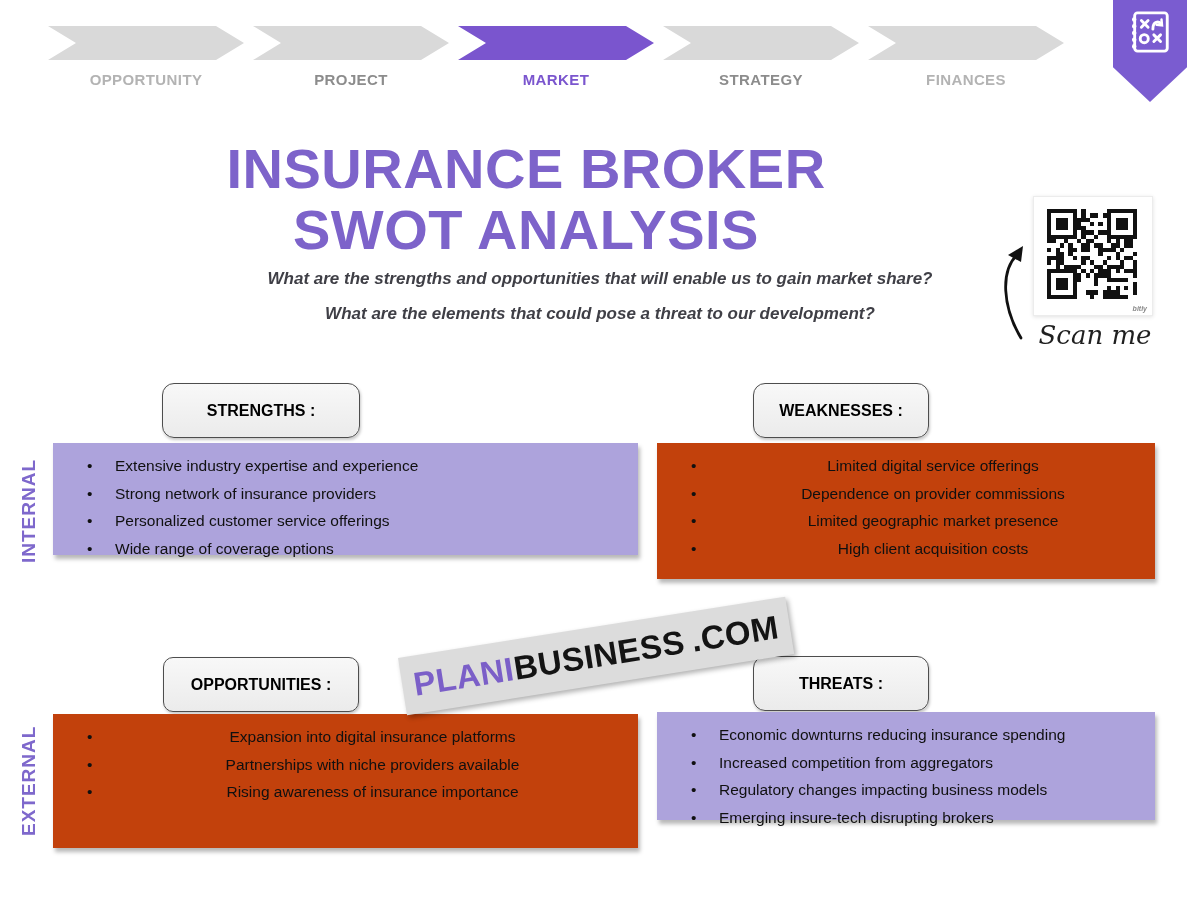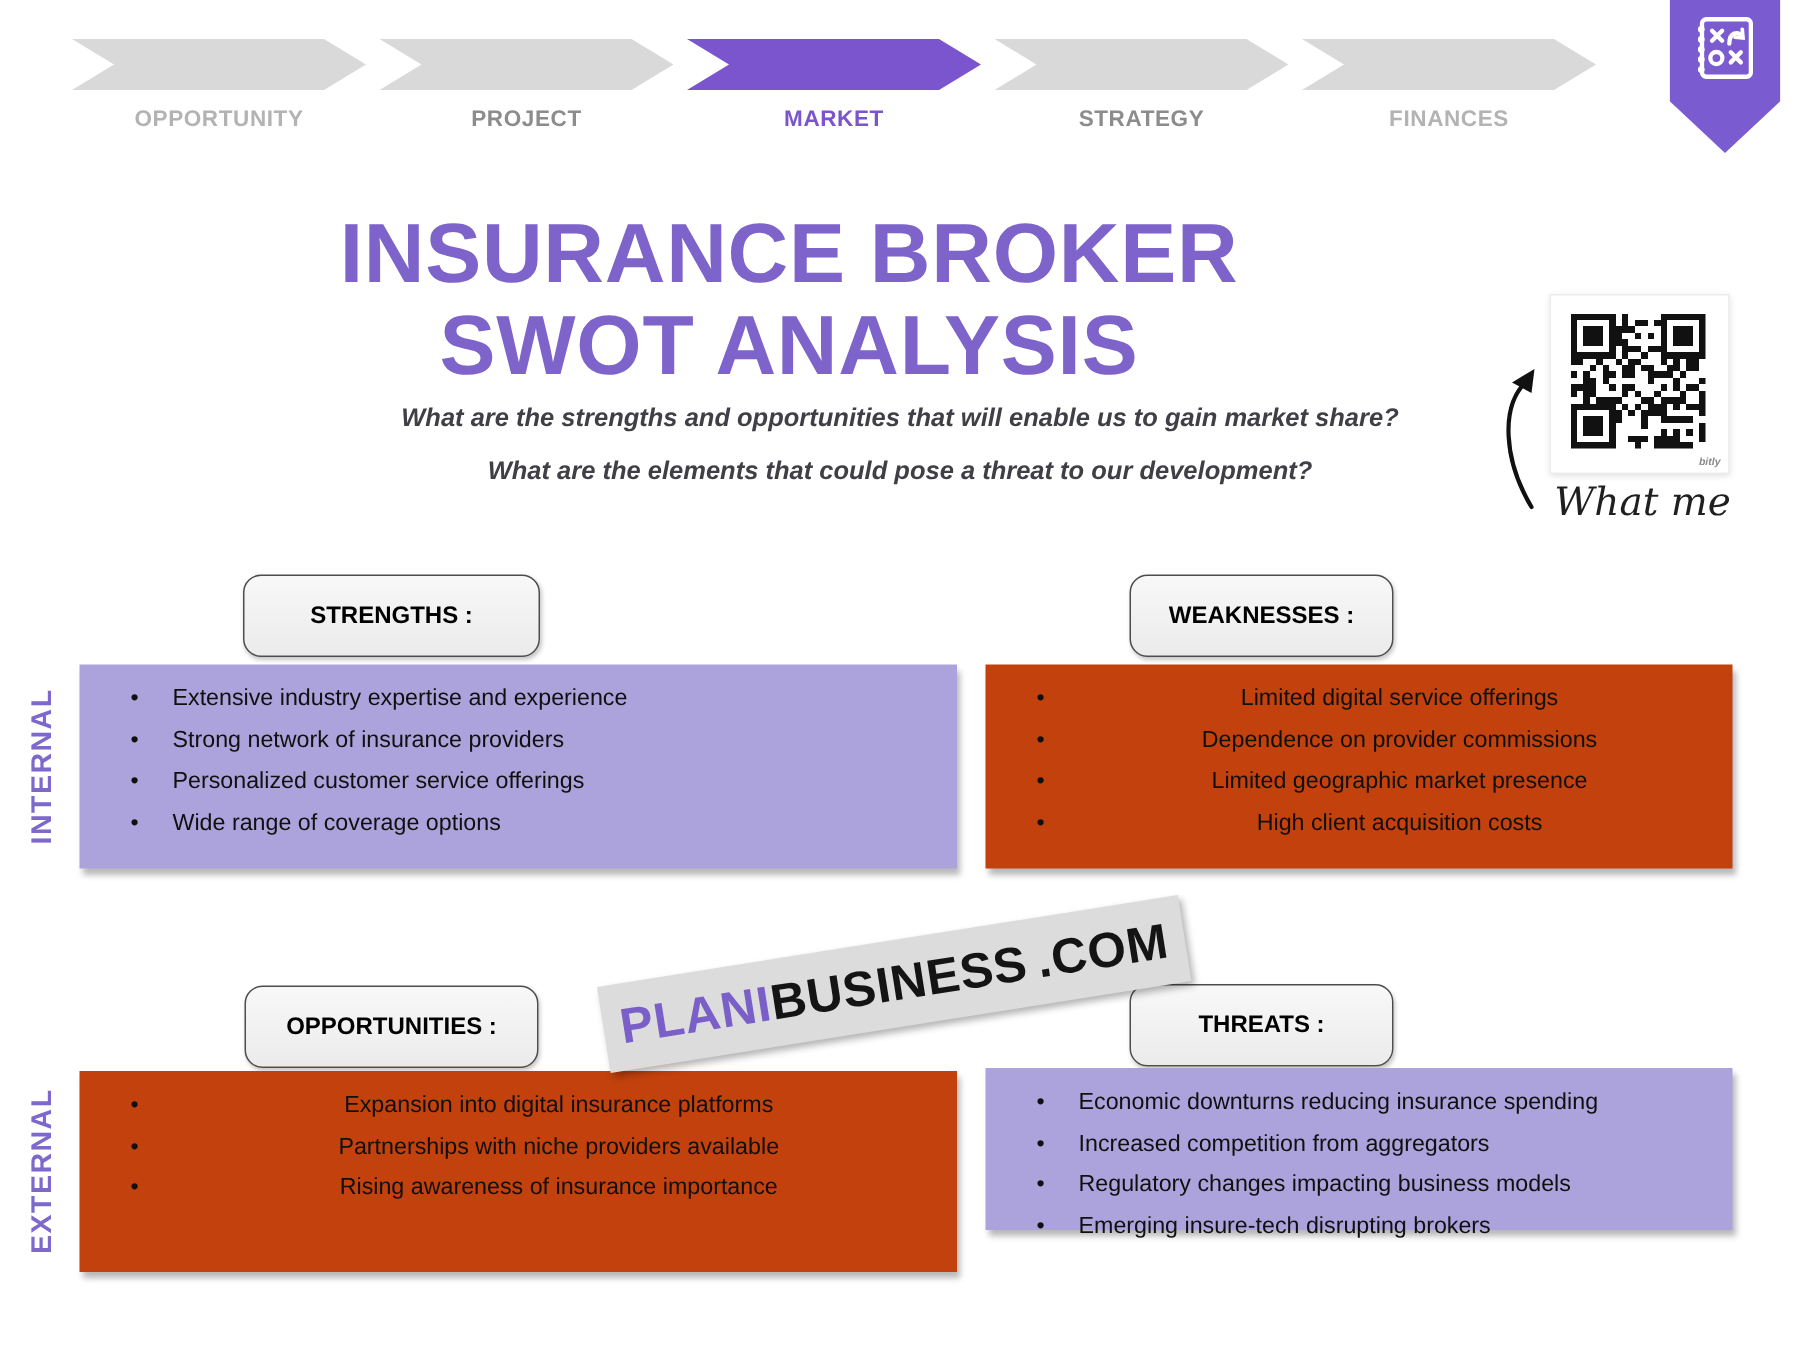--- a/index.html
+++ b/index.html
@@ -52,27 +52,27 @@
   }
   
   .qbox{
     position:absolute;height:53px;border:1.6px solid #4d4d4d;border-radius:12px;
     background:linear-gradient(#f8f8f8,#ebebeb);box-shadow:1px 2px 3px rgba(0,0,0,.22);
     display:flex;align-items:center;justify-content:center;
     font-weight:bold;font-size:16px;color:#000;
   }
   #strengths-box{left:162px;top:383px;width:196px;}
   #weaknesses-box{left:753px;top:383px;width:174px;}
-  #opportunities-box{left:163px;top:657px;width:194px;}
+  #opportunities-box{left:163px;top:657px;width:194px;border-radius:10px;}
   #threats-box{left:753px;top:656px;width:174px;}
   
   .panel{position:absolute;box-shadow:2px 4px 4px rgba(0,0,0,.28);}
   .panel.purple{background:#ada3dc;}
   .panel.gray{background:#c2410c;text-align:center;}
-  #strengths-panel{left:53px;top:443px;width:585px;height:136px;}
+  #strengths-panel{left:53px;top:443px;width:585px;height:112px;}
   #weaknesses-panel{left:657px;top:443px;width:498px;height:136px;}
   #opportunities-panel{left:53px;top:714px;width:585px;height:134px;}
   #threats-panel{left:657px;top:712px;width:498px;height:108px;}
   .panel ul{margin:0;padding:13px 8px 0 0;list-style:none;}
   .panel li{
     position:relative;padding-left:62px;font-size:15.5px;color:#101010;
     line-height:19px;margin-bottom:8.5px;
   }
   .panel li::before{content:"\2022";position:absolute;left:34px;top:0;}
   
@@ -288,21 +288,21 @@
       <rect x="60" y="0" width="30" height="30"></rect>
       <rect fill="#fff" x="64.28571428571428" y="4.285714285714286" width="21.428571428571427" height="21.428571428571427"></rect>
       <rect x="68.57142857142857" y="8.571428571428571" width="12.857142857142858" height="12.857142857142858"></rect>
     </svg>
   <div class="qr-provider">bitly</div>
 </div>
 <svg class="scan-arrow" width="50" height="105" viewBox="0 0 50 105">
   <path d="M26 98 C8 68 4 30 24 13" stroke="#111" stroke-width="2.8" fill="none" stroke-linecap="round"></path>
   <polygon points="28,6 13,15 26,22" fill="#111"></polygon>
 </svg>
-<div class="scan-caption">What me</div>
+<div class="scan-caption">Scan me</div>
 
 <div class="qbox" id="strengths-box">STRENGTHS :</div>
 <div class="qbox" id="weaknesses-box">WEAKNESSES :</div>
 <div class="qbox" id="opportunities-box">OPPORTUNITIES :</div>
 <div class="qbox" id="threats-box">THREATS :</div>
 
 <div class="side-label" id="internal-label">INTERNAL</div>
 <div class="side-label" id="external-label">EXTERNAL</div>
 
 <div class="panel purple" id="strengths-panel">

